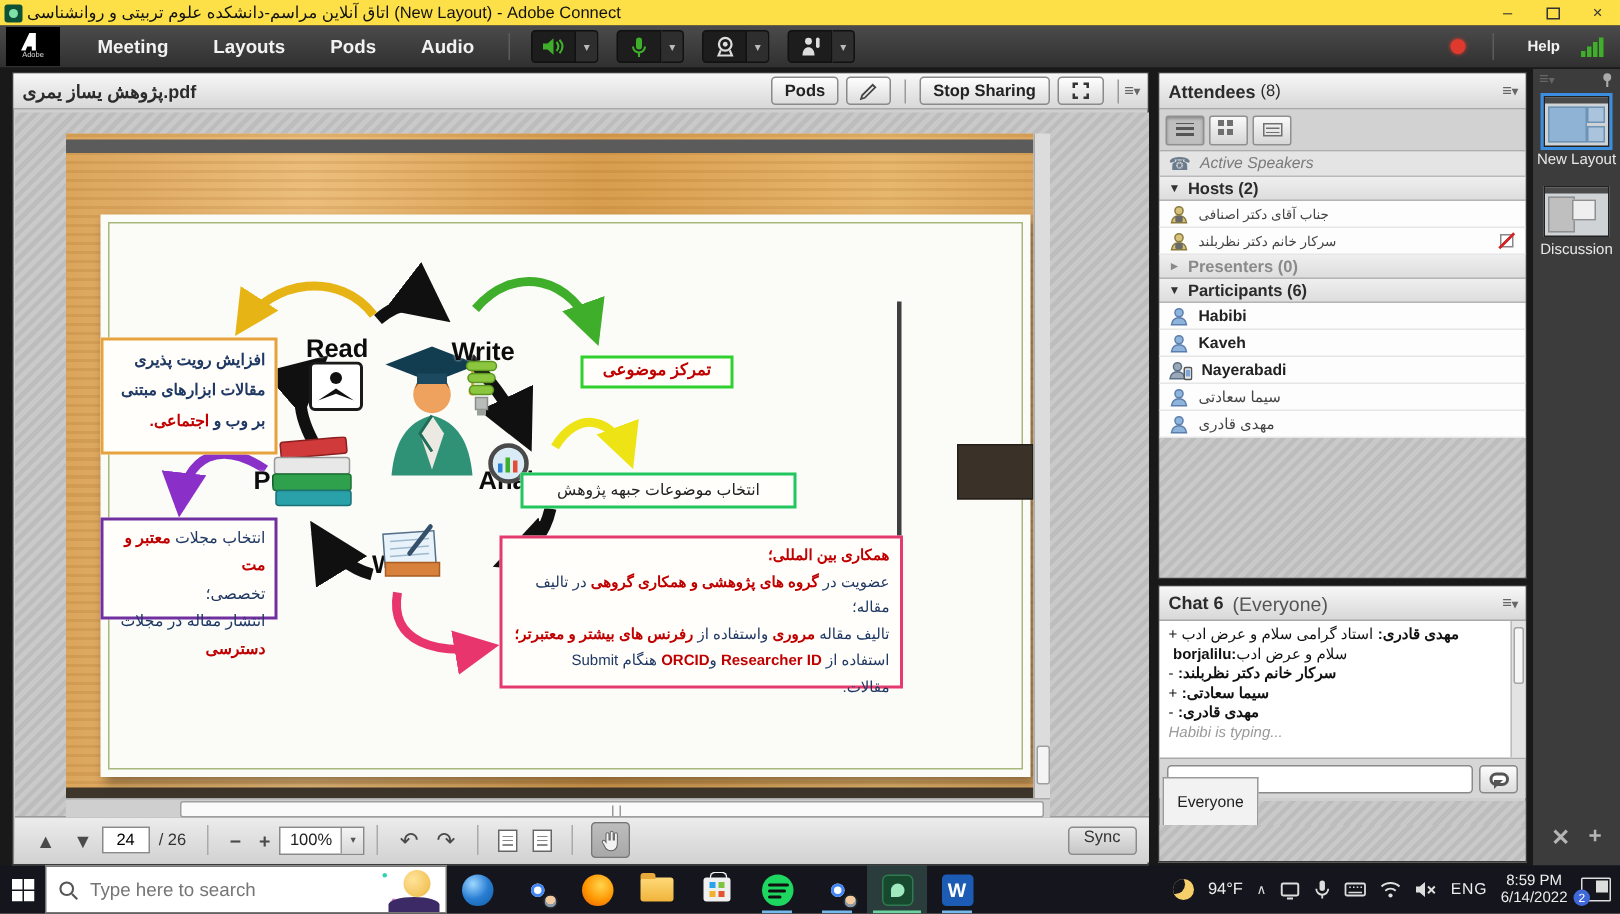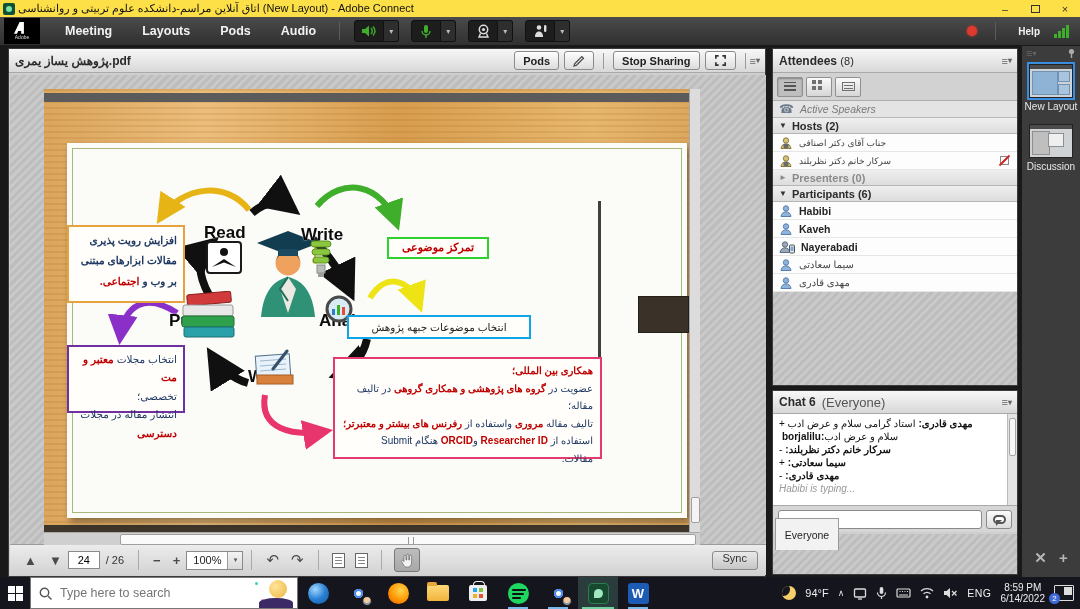--- a/index.html
+++ b/index.html
@@ -72,21 +72,21 @@
 
   
   .stage{position:absolute;font-weight:bold;font-size:17px;color:#0c0c0c;text-shadow:0 0 2px rgba(255,255,255,.9)}
   .dico{position:absolute}
   .sdivider{position:absolute;left:531px;top:58px;width:3px;height:255px;background:#3f3f3f}
   .tbox{position:absolute;background:#fffefa;direction:rtl;color:#1f3864;line-height:1.75}
   .tbox .rd{color:#c00000;font-weight:bold}
   .box-o{left:0;top:82px;width:118px;height:78px;border:2px solid #e6a23c;font-size:10.5px;font-weight:bold;padding:3px 6px;text-align:right;line-height:1.95}
   .box-p{left:0;top:202px;width:118px;height:68px;border:2px solid #7030a0;font-size:10.5px;padding:3px 6px;text-align:right}
   .box-g{left:320px;top:94px;width:102px;height:22px;border:2px solid #2fd12f;display:flex;align-items:center;justify-content:center;font-size:11px;font-weight:bold;color:#c00000}
-  .box-y{left:280px;top:172px;width:184px;height:24px;border:2px solid #0ea5e9;display:flex;align-items:center;justify-content:center;font-size:10.5px;color:#222}
+  .box-y{left:280px;top:172px;width:184px;height:24px;border:2px solid #22c55e;display:flex;align-items:center;justify-content:center;font-size:10.5px;color:#222}
   .box-k{left:266px;top:214px;width:269px;height:102px;border:2px solid #e43a6d;font-size:10px;padding:3px 7px;text-align:right}
 
   
   .att{left:772px;top:2px;width:246px;height:338px;display:flex;flex-direction:column}
   .avtb{height:28px;background:#d2d2d2;border-bottom:1px solid #adadad;display:flex;align-items:center;padding:0 4px;gap:3px}
   .vbtn{width:26px;height:20px;background:linear-gradient(#fafafa,#d6d6d6);border:1px solid #909090;border-radius:2px;display:flex;align-items:center;justify-content:center}
   .vbtn.act{background:#bfbfbf;box-shadow:inset 0 1px 2px rgba(0,0,0,.3)}
   .ic-lines{width:12px;height:9px;background:repeating-linear-gradient(0deg,#555 0 2px,transparent 2px 4px)}
   .ic-grid{width:4px;height:4px;background:#707070;box-shadow:6px 0 #707070,0 6px #707070,6px 6px #707070;margin:-5px 5px 5px -5px}
   .ic-card{width:13px;height:9px;border:1px solid #707070;position:relative}

